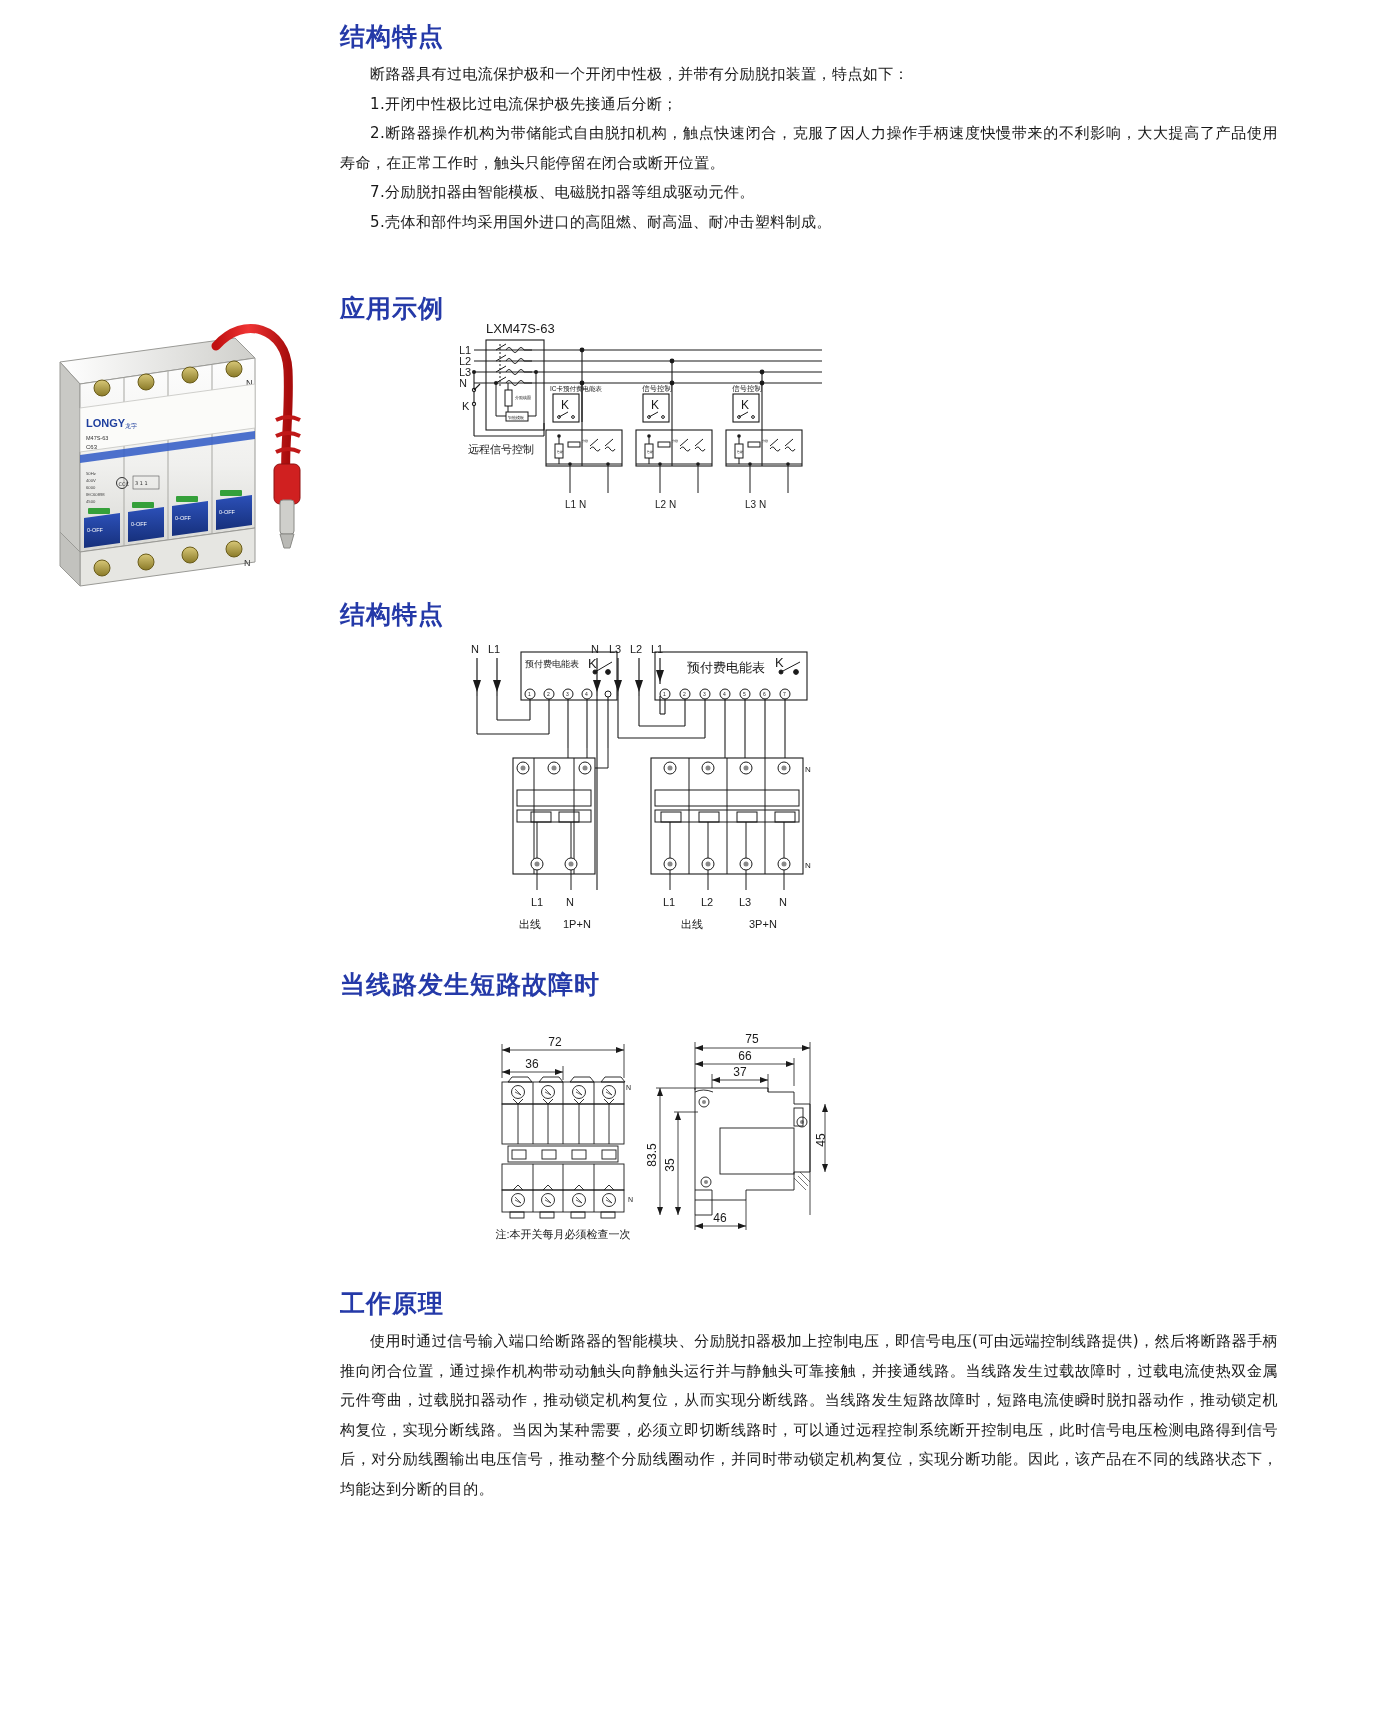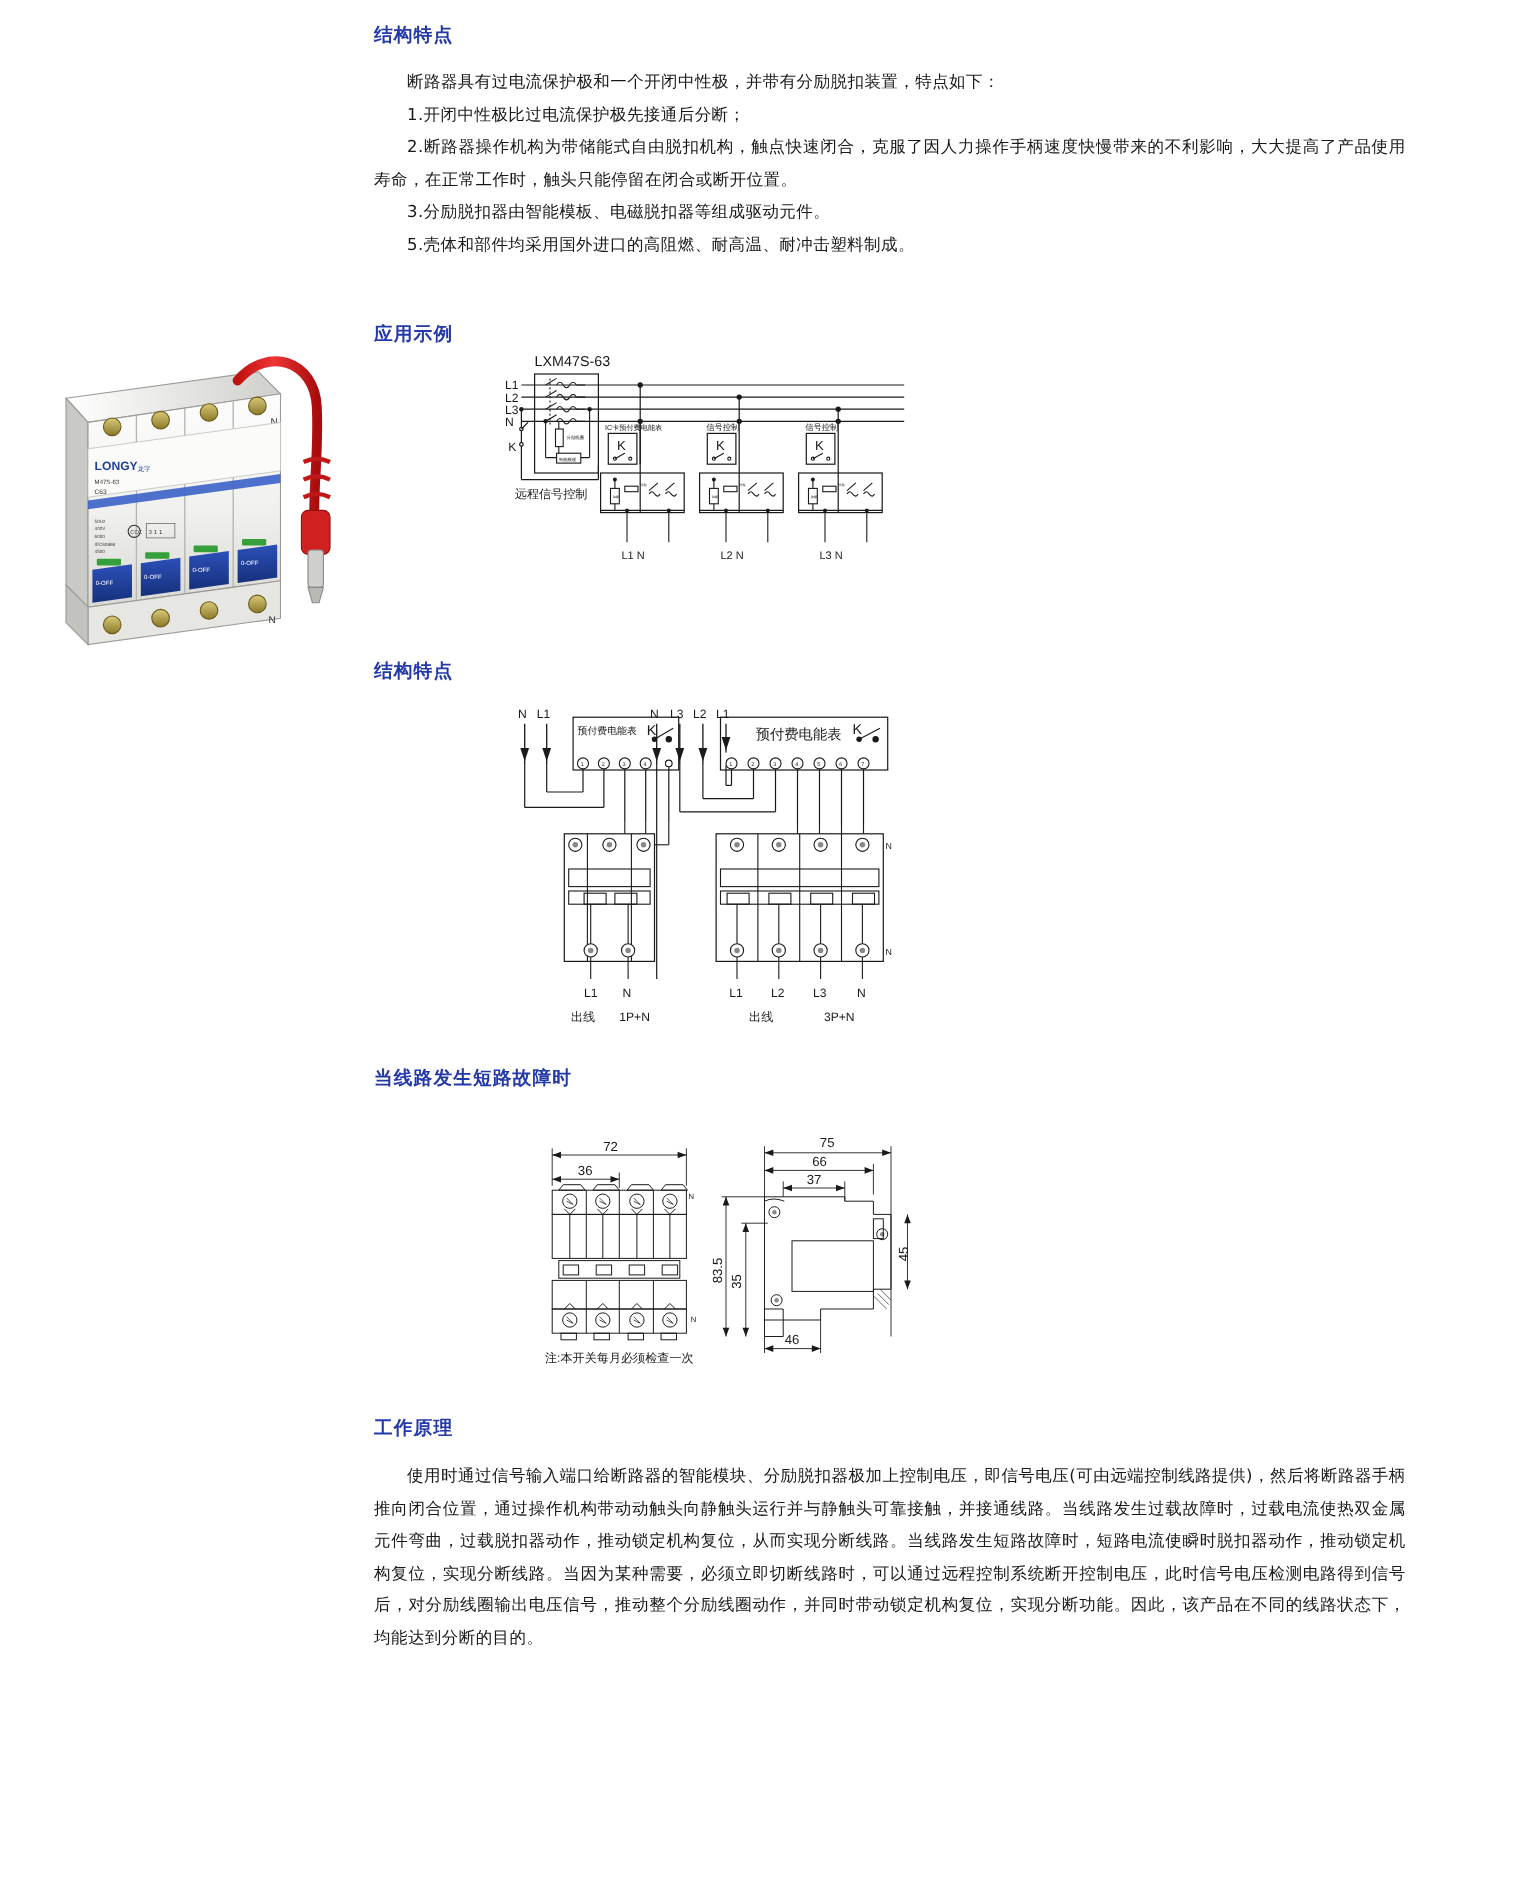--- a/index.html
+++ b/index.html
@@ -13,21 +13,21 @@
     position: relative;
     font-family: "DejaVu Sans", "Liberation Sans", sans-serif;
     color: #1a1a1a;
     overflow: hidden;
   }
   .page { position: relative; width: 1400px; height: 1724px; }
 
   
   .sec-title {
     position: absolute;
-    font-size: 17px;
+    font-size: 25px;
     font-weight: bold;
     color: #2439a8;
     letter-spacing: 1px;
     white-space: nowrap;
   }
 
   
   .body-text {
     position: absolute;
     font-size: 15px;
@@ -50,21 +50,21 @@
 <body>
 
 <div class="page">
 
   <div class="sec-title" style="left:340px; top:20px;">结构特点</div>
 
   <div class="body-text" style="left:340px; top:60px; width:938px;">
     <p class="ind">断路器具有过电流保护极和一个开闭中性极，并带有分励脱扣装置，特点如下：</p>
     <p class="ind">1.开闭中性极比过电流保护极先接通后分断；</p>
     <p class="ind">2.断路器操作机构为带储能式自由脱扣机构，触点快速闭合，克服了因人力操作手柄速度快慢带来的不利影响，大大提高了产品使用寿命，在正常工作时，触头只能停留在闭合或断开位置。</p>
-    <p class="ind">3.分励脱扣器由智能模板、电磁脱扣器等组成驱动元件。</p>
+    <p class="ind">7.分励脱扣器由智能模板、电磁脱扣器等组成驱动元件。</p>
     <p class="ind">5.壳体和部件均采用国外进口的高阻燃、耐高温、耐冲击塑料制成。</p>
   </div>
 
   <div class="sec-title" style="left:340px; top:292px;">应用示例</div>
 
   <div class="photo-wrap">
     <svg width="300" height="290" viewBox="0 0 300 290">
       <defs>
         <linearGradient id="bodyG" x1="0" y1="0" x2="0" y2="1">
           <stop offset="0%" stop-color="#fdfdfd"></stop>

